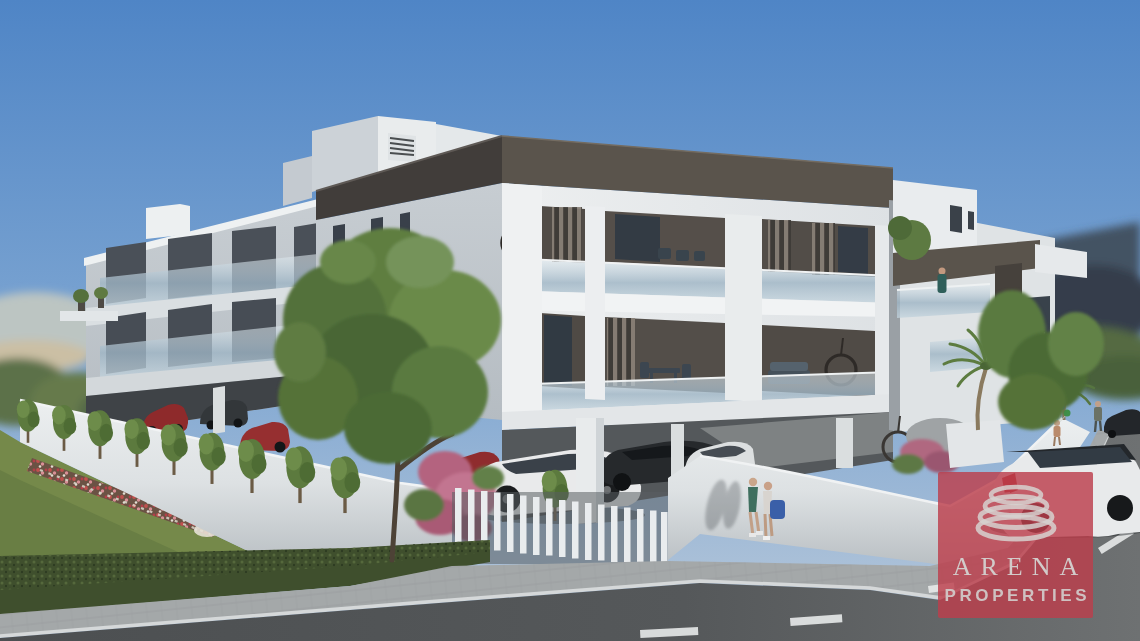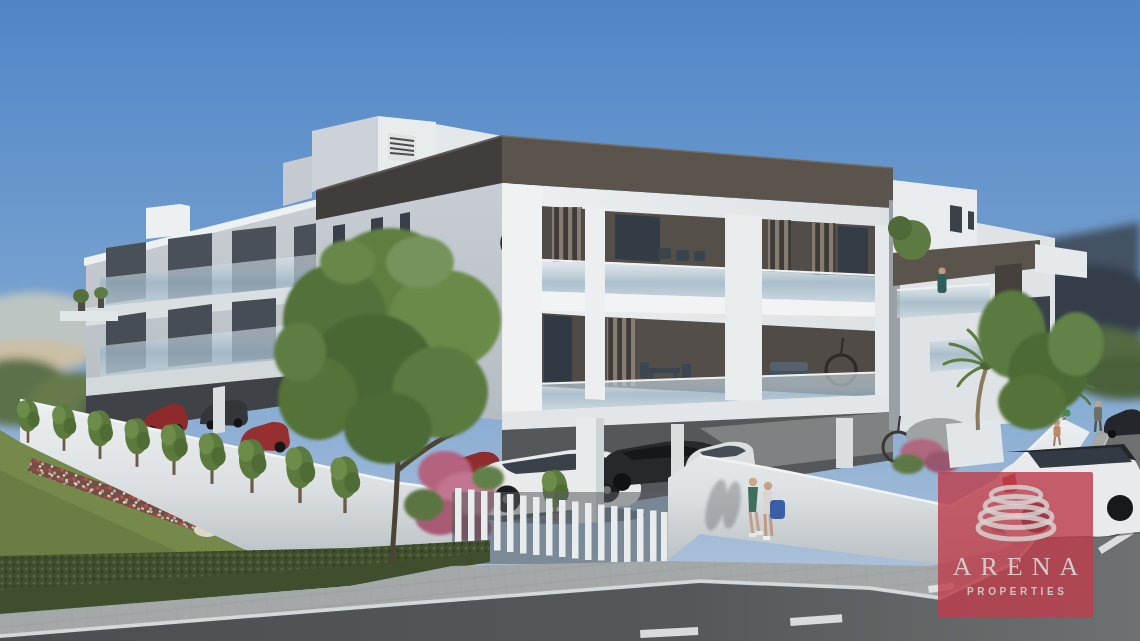--- a/index.html
+++ b/index.html
@@ -8,21 +8,21 @@
   #scene{position:absolute;left:0;top:0;width:1140px;height:641px;display:block;}
   
   .watermark{position:absolute;left:938px;top:472px;width:155px;height:146px;
     background:var(--brand-red-rgba,rgba(188,62,76,.82));
     border-radius:2px;display:flex;flex-direction:column;align-items:center;
     justify-content:flex-start;box-shadow:0 0 0 0 transparent;}
   .wm-icon{margin-top:10px;width:110px;height:62px;}
   .wm-brand{font-family:"Liberation Serif",serif;font-size:26px;line-height:1;
     letter-spacing:9px;padding-left:9px;color:var(--logo-text,#d2cbca);
     margin-top:10px;font-weight:400;}
-  .wm-tagline{font-family:"Liberation Sans",sans-serif;font-size:10px;line-height:1;
+  .wm-tagline{font-family:"Liberation Sans",sans-serif;font-size:17px;line-height:1;
     letter-spacing:3.6px;padding-left:3.6px;color:var(--logo-text,#d2cbca);
     margin-top:7px;font-weight:700;opacity:.92;}
 </style>
 </head>
 <body>
 
 <div id="stage">
 <svg id="scene" viewBox="0 0 1140 641" xmlns="http://www.w3.org/2000/svg">
   <defs>
     <linearGradient id="gSky" x1="0" y1="0" x2="0" y2="1">

